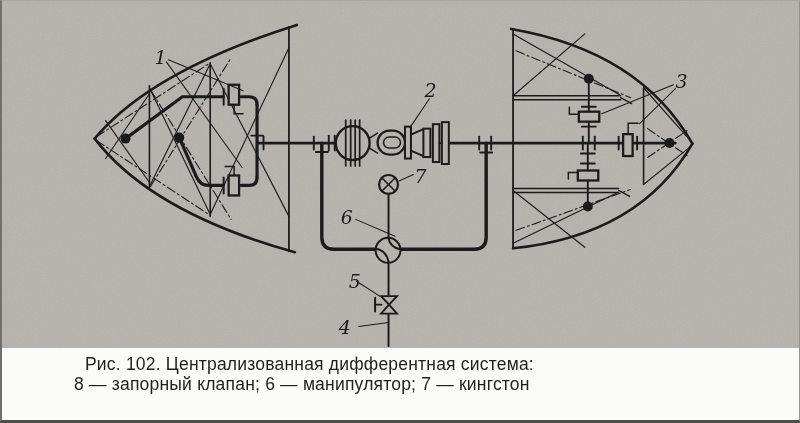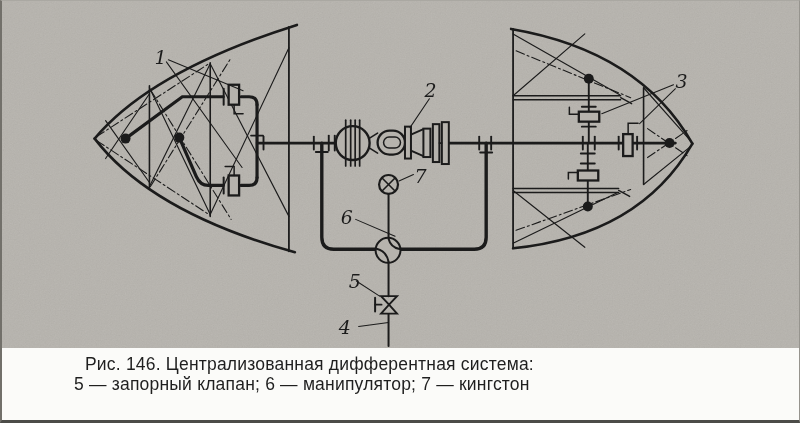--- a/index.html
+++ b/index.html
@@ -221,16 +221,16 @@
       <text class="lbl" x="424" y="96">2</text>
       <text class="lbl" x="676" y="87">3</text>
       <text class="lbl" x="338" y="334">4</text>
       <text class="lbl" x="348" y="288">5</text>
       <text class="lbl" x="340" y="224">6</text>
       <text class="lbl" x="414" y="183">7</text>
     </svg>
   </div>
 
   <div class="caption">
-    <div class="t1">Рис. 146. Централизованная дифферентная система:</div>
-    <div>5 — запорный клапан; 6 — манипулятор; 7 — кингстон</div>
+    <div class="t1">Рис. 102. Централизованная дифферентная система:</div>
+    <div>8 — запорный клапан; 6 — манипулятор; 7 — кингстон</div>
   </div>
 </div>
 
 </body></html>

